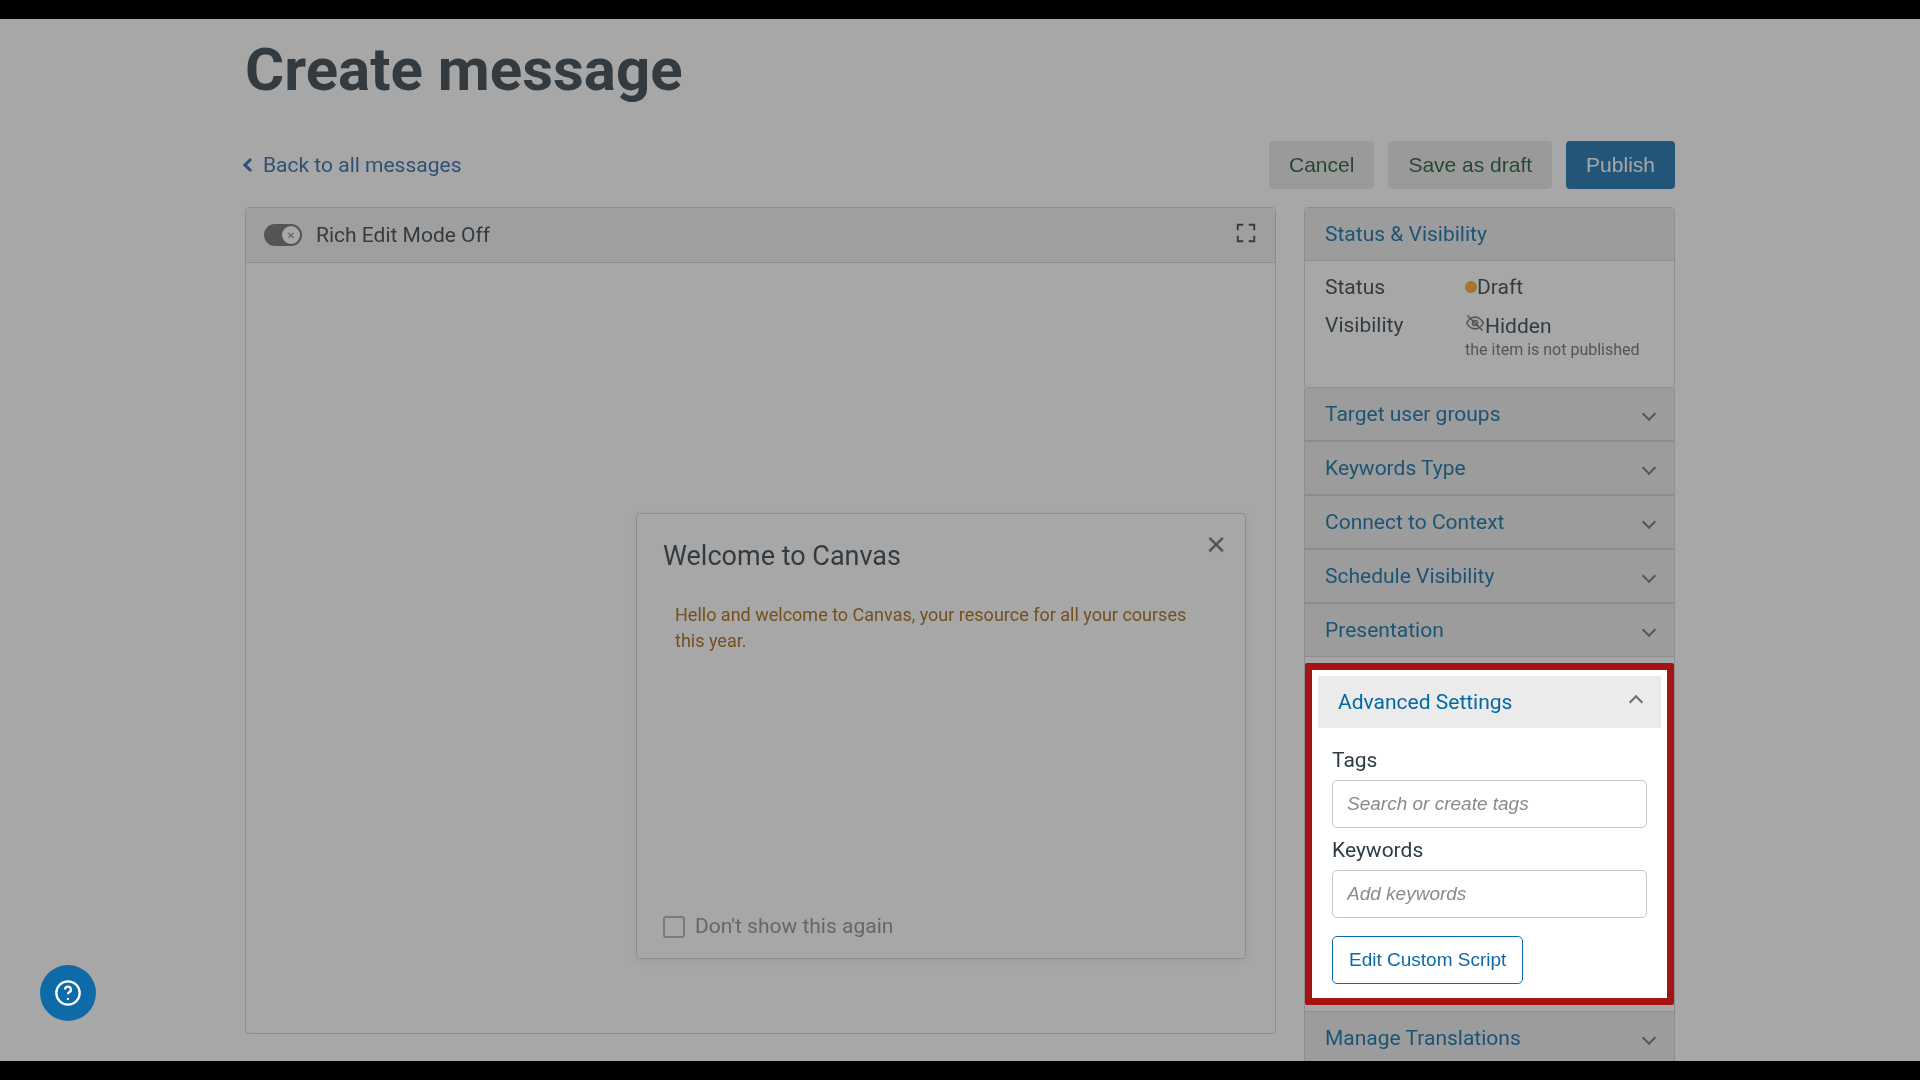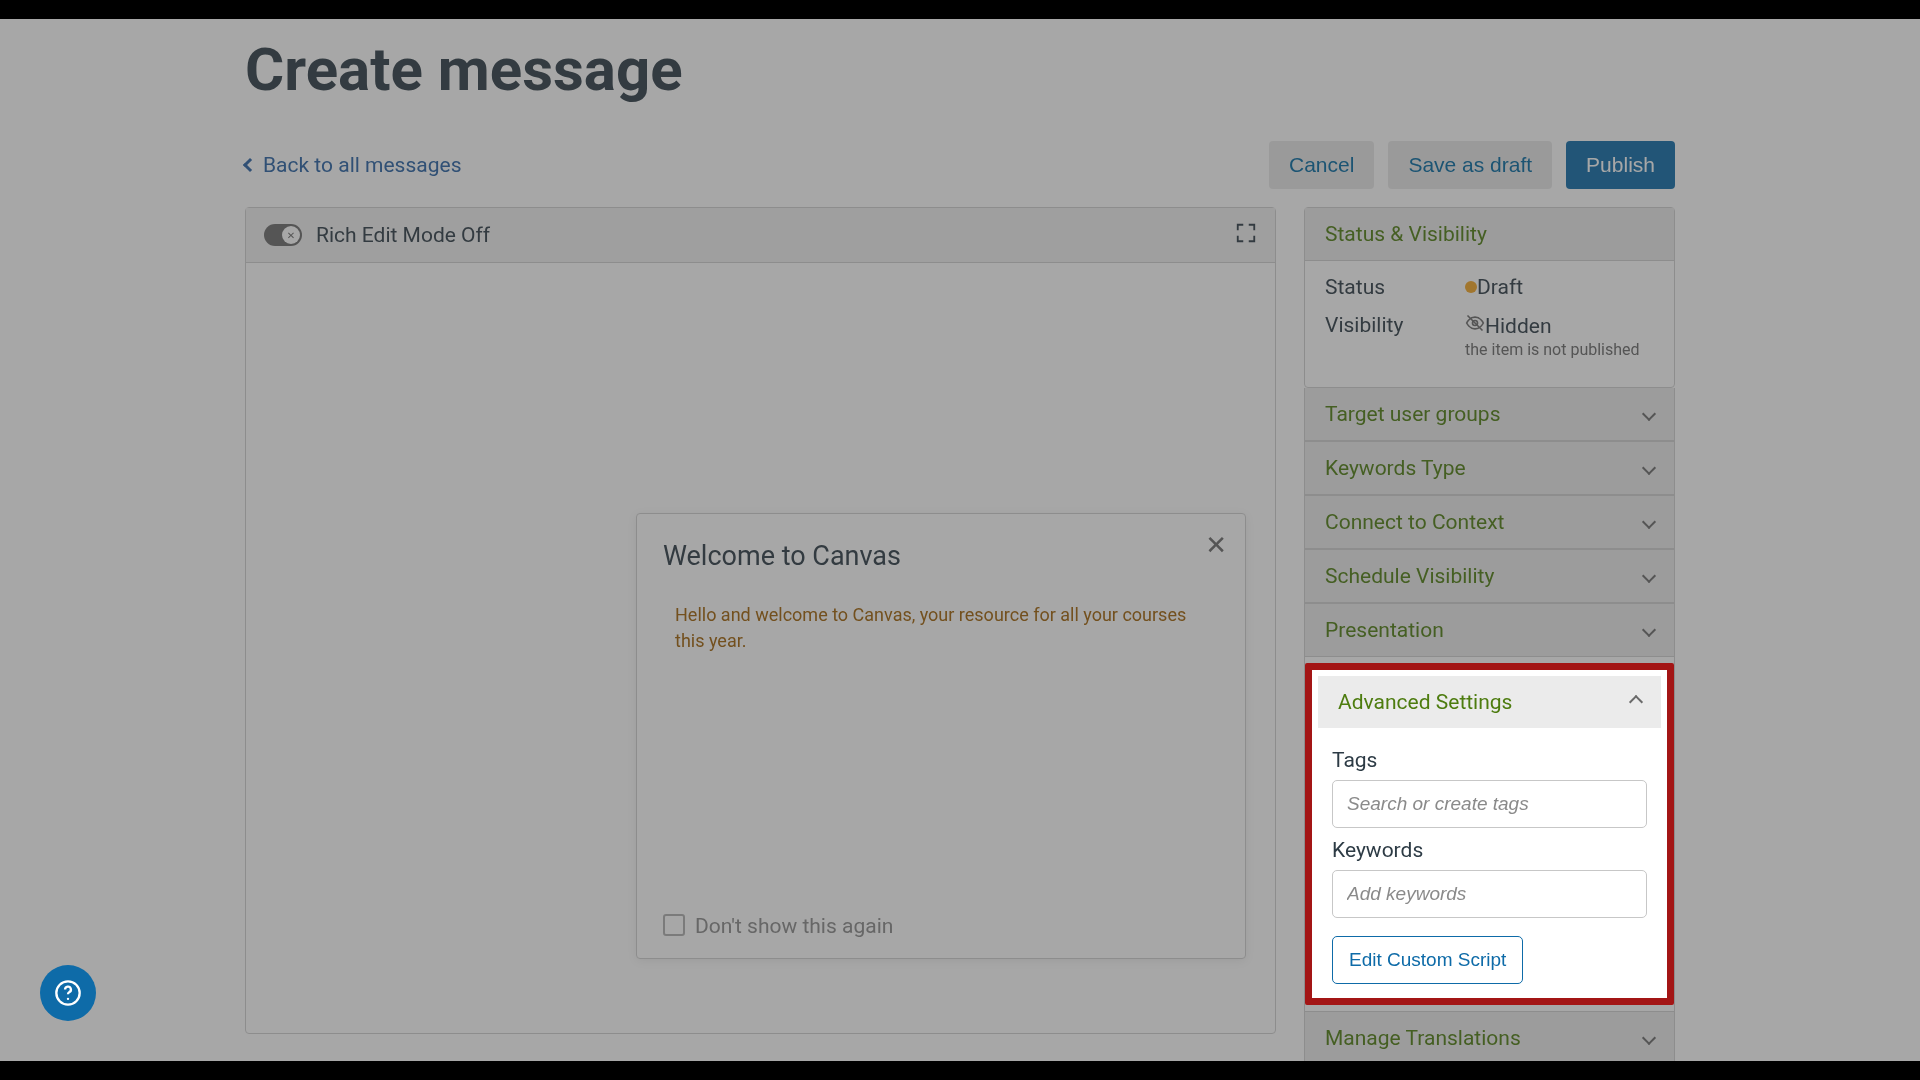--- a/index.html
+++ b/index.html
@@ -61,21 +61,21 @@
   transform: rotate(45deg);
 }
 .btn-row { display: flex; gap: 14px; }
 .btn {
   padding: 12px 20px;
   font-size: 21px;
   border: none;
   border-radius: 4px;
   cursor: pointer;
 }
-.btn-secondary { background: #e8e8e8; color: #0369a1; }
+.btn-secondary { background: #e8e8e8; color: #14532d; }
 .btn-primary { background: #0e6ba8; color: #fff; }
 .main-row { display: flex; gap: 28px; align-items: flex-start; }
 .editor-panel {
   width: 1056px;
   border: 1px solid #d0d0d0;
   border-radius: 4px;
   background: #fff;
 }
 .editor-header {
   display: flex;
@@ -135,21 +135,21 @@
 }
 .preview-body {
   font-size: 18px;
   color: #a16207;
   line-height: 1.45;
   margin-bottom: 260px;
   margin-left: 12px;
 }
 .preview-footer {
   display: flex;
-  align-items: flex-start;
+  align-items: flex-end;
   gap: 10px;
 }
 .checkbox {
   width: 22px; height: 22px;
   border: 2px solid #b0b0b0;
   border-radius: 3px;
   background: #fff;
 }
 .preview-footer-label { font-size: 21px; color: #8a8a8a; }
 .sidebar {
@@ -158,21 +158,21 @@
 .side-section {
   border: 1px solid #d0d0d0;
   background: #fff;
   border-radius: 4px;
   margin-bottom: 0;
 }
 .side-header {
   background: #ebebeb;
   padding: 14px 20px;
   font-size: 21px;
-  color: #4d7c0f;
+  color: #0369a1;
   display: flex;
   justify-content: space-between;
   align-items: center;
   cursor: pointer;
   border-bottom: 1px solid #d0d0d0;
 }
 .side-header:last-child { border-bottom: none; }
 .side-body { padding: 14px 20px; }
 .status-row { display: flex; align-items: flex-start; margin-bottom: 14px; }
 .status-label { width: 140px; font-size: 21px; color: #2d3b45; }

